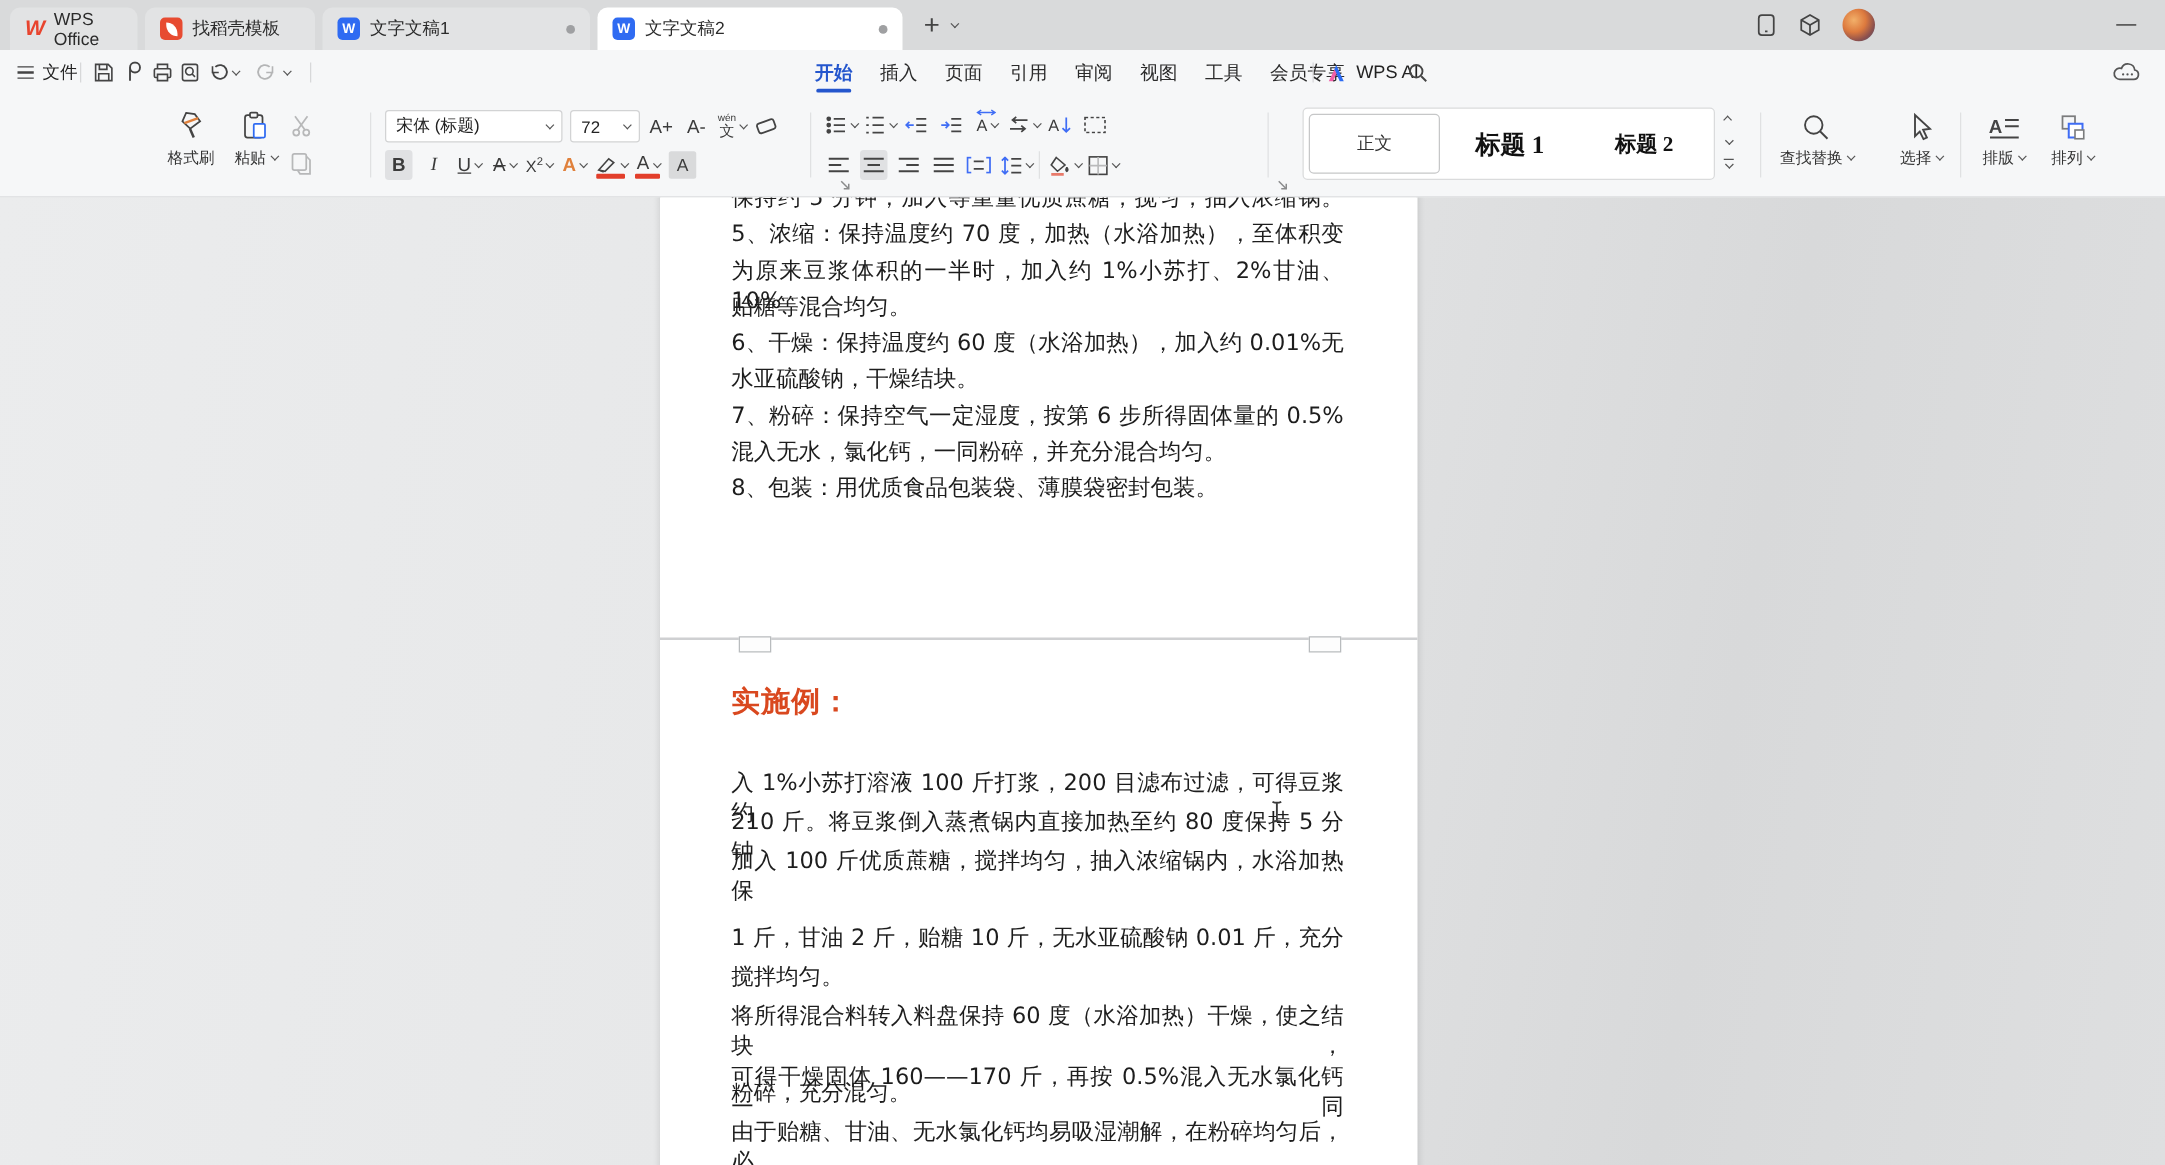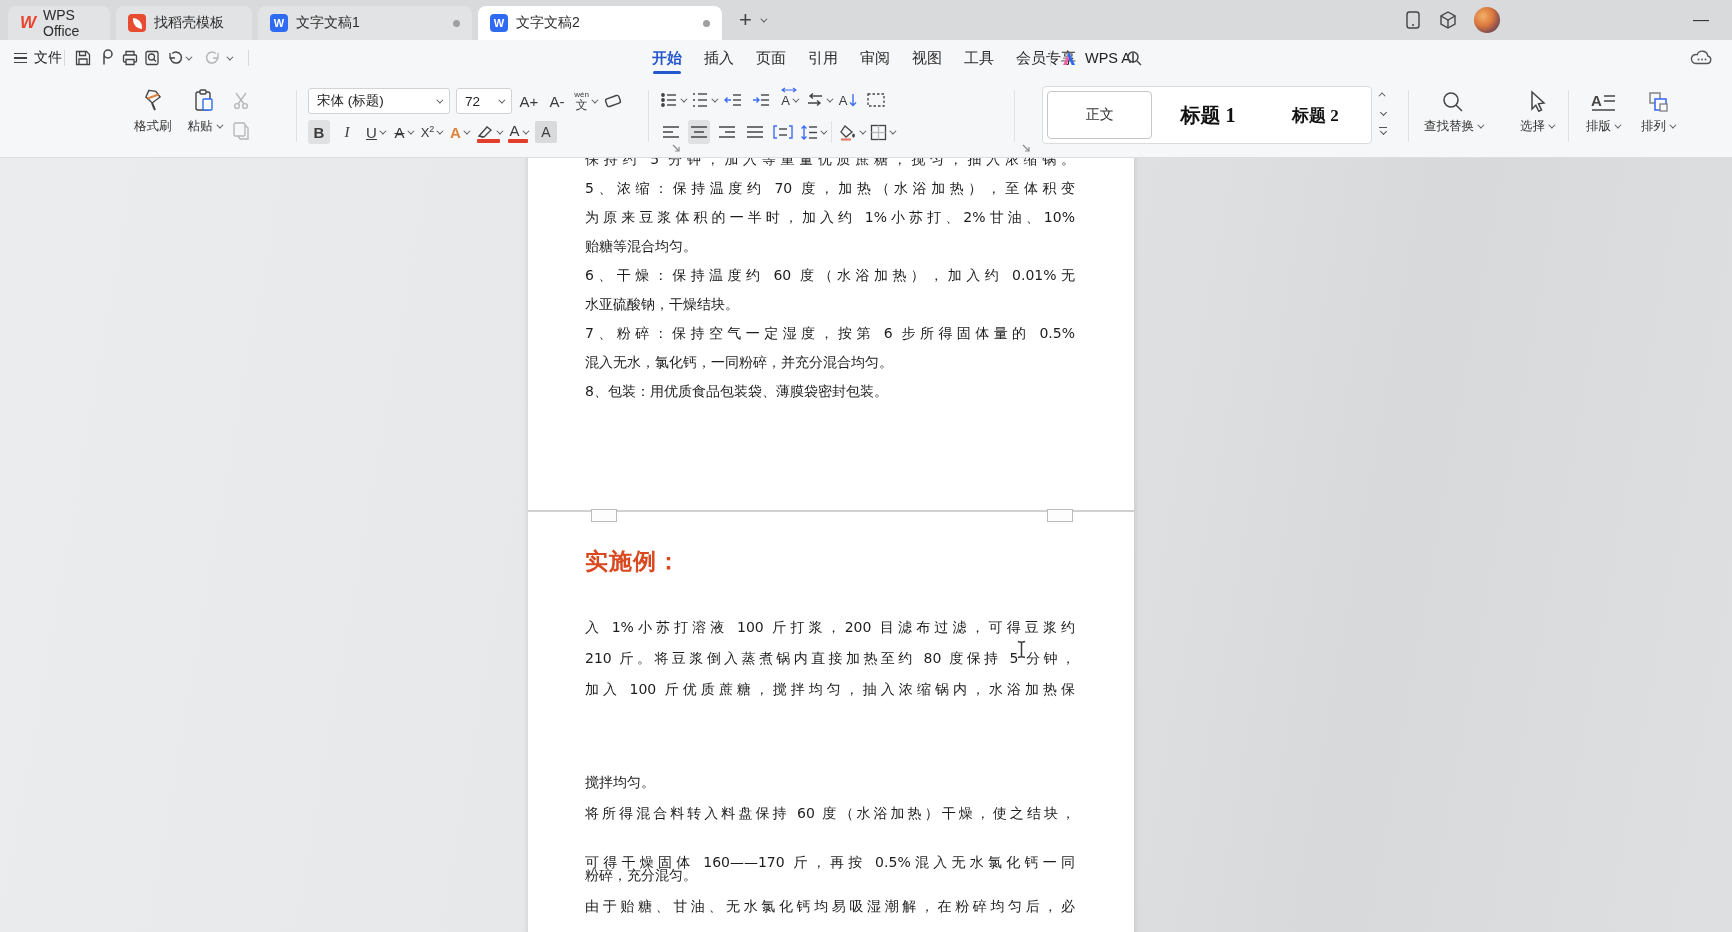--- a/index.html
+++ b/index.html
@@ -75,21 +75,21 @@
   .sa.up .chev { transform:rotate(-135deg) translateY(-2px); }
   .sa.more { flex-direction:column; gap:1px; }
   .sa.more i { display:block; width:8px; height:1.4px; background:#555; }
   .launcher { position:absolute; top:68px; }
 
   
   .docarea { position:absolute; left:0; top:158px; width:1732px; height:774px; overflow:hidden; background:linear-gradient(100deg, #ebeced 0%, #e6e7e8 45%, #d8d9da 78%, #dedfe0 100%); }
   .page { position:absolute; left:528px; top:-6px; width:606px; height:786px; background:#fff; box-shadow:0 0 6px rgba(0,0,0,.14); }
   .joinline { position:absolute; left:528px; top:352px; width:606px; height:2px; background:#cfd0d2; }
   .bracket { position:absolute; top:351px; width:26px; height:13px; background:#fdfdfd; border:1px solid #b9bcbe; }
-  .docline { position:absolute; left:585px; width:490px; font-size:14px; line-height:24px; color:#1d1d1d; font-family:"DejaVu Sans", sans-serif; text-align:justify; }
+  .docline { position:absolute; left:585px; width:490px; font-size:18px; line-height:24px; color:#1d1d1d; font-family:"DejaVu Sans", sans-serif; text-align:justify; }
   .docline.full { text-align-last:justify; }
   .heading { position:absolute; left:585px; top:388px; font-size:23px; font-weight:bold; color:#d9481f; font-family:"DejaVu Sans", sans-serif; letter-spacing:1px; }
   .ibeam { position:absolute; left:1016px; top:482px; }
 
   svg.ic { display:block; }
 </style>
 </head>
 <body>
 
 <div class="app">
@@ -558,20 +558,21 @@
     <div class="docline" style="top:221px">8、包装：用优质食品包装袋、薄膜袋密封包装。</div>
 
     <div class="joinline"></div>
     <div class="bracket" style="left:591px"></div>
     <div class="bracket" style="left:1047px"></div>
 
     <div class="heading">实施例：</div>
     <div class="docline full" style="top:457px">入 1%小苏打溶液 100 斤打浆，200 目滤布过滤，可得豆浆约</div>
     <div class="docline full" style="top:488px">210 斤。将豆浆倒入蒸煮锅内直接加热至约 80 度保持 5 分钟，</div>
     <div class="docline full" style="top:519px">加入 100 斤优质蔗糖，搅拌均匀，抽入浓缩锅内，水浴加热保</div>
+    <div class="docline full" style="top:581px">1 斤，甘油 2 斤，贻糖 10 斤，无水亚硫酸钠 0.01 斤，充分</div>
     <div class="docline" style="top:612px">搅拌均匀。</div>
     <div class="docline full" style="top:643px">将所得混合料转入料盘保持 60 度（水浴加热）干燥，使之结块，</div>
     <div class="docline full" style="top:692px">可得干燥固体 160——170 斤，再按 0.5%混入无水氯化钙一同</div>
     <div class="docline" style="top:705px">粉碎，充分混匀。</div>
     <div class="docline full" style="top:736px">由于贻糖、甘油、无水氯化钙均易吸湿潮解，在粉碎均匀后，必</div>
 
     <span class="ibeam">
       <svg class="ic" width="11" height="19" viewBox="0 0 11 19" fill="none" stroke="#3a3a3a" stroke-width="1.5">
           <path d="M2 1.5 q3.5 1.5 7 0 M2 17.5 q3.5 -1.5 7 0 M5.5 2 V17"></path>
         </svg>

